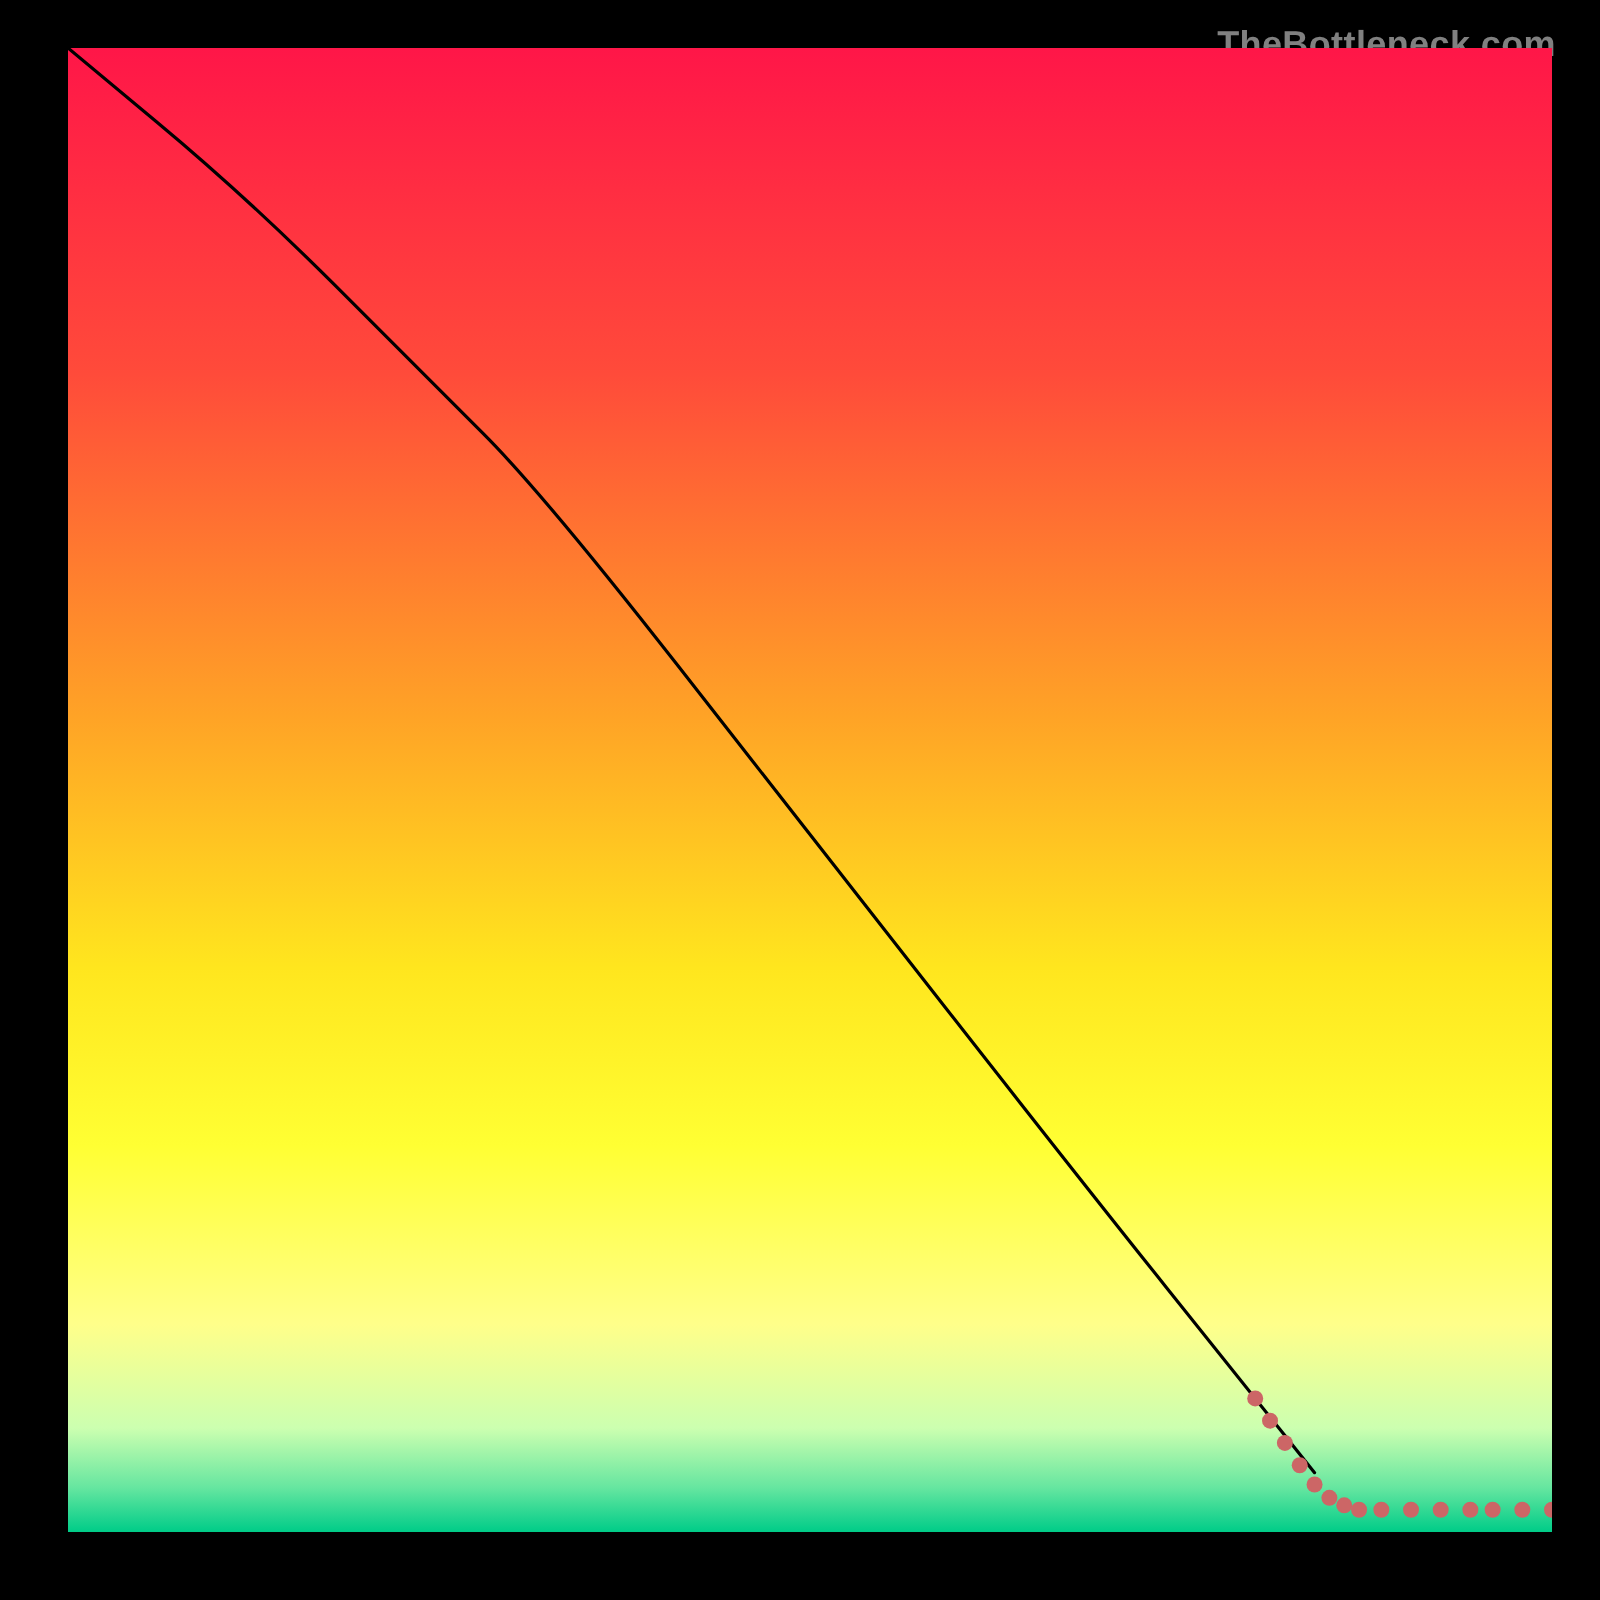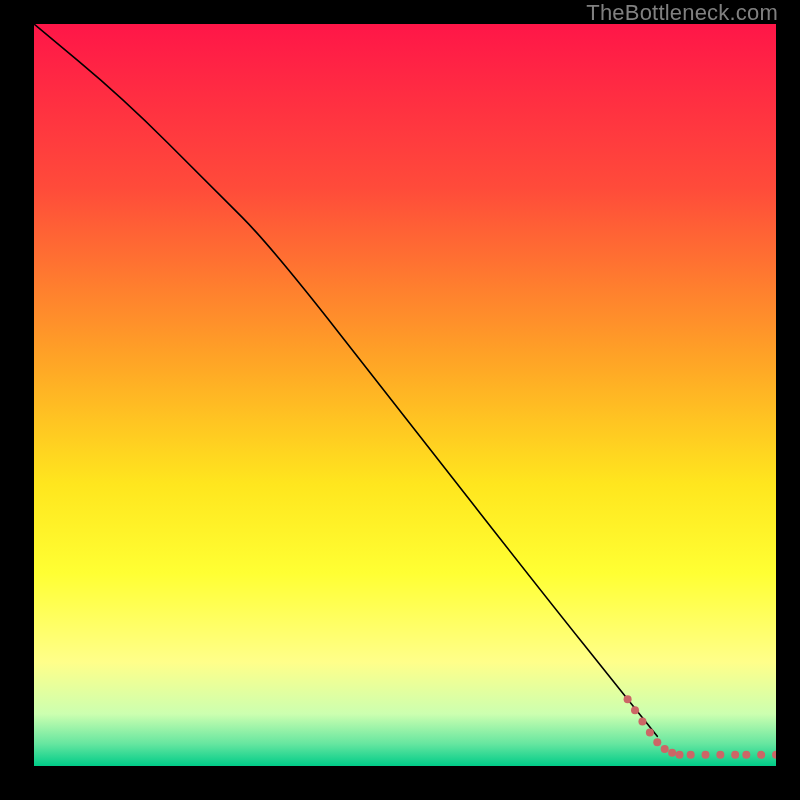--- a/index.html
+++ b/index.html
@@ -19,24 +19,24 @@
   }
   .plot {
     position: absolute;
     left: 34px;
     top: 24px;
     width: 742px;
     height: 742px;
   }
   .watermark {
     position: absolute;
-    top: 0px;
+    top: 12px;
     right: 22px;
-    font-size: 22px;
-    font-weight: 400;
+    font-size: 18px;
+    font-weight: 700;
     color: #808080;
     letter-spacing: 0.2px;
     user-select: none;
   }
   svg { display: block; }
 </style>
 </head>
 <body>
 
 <div class="frame">

